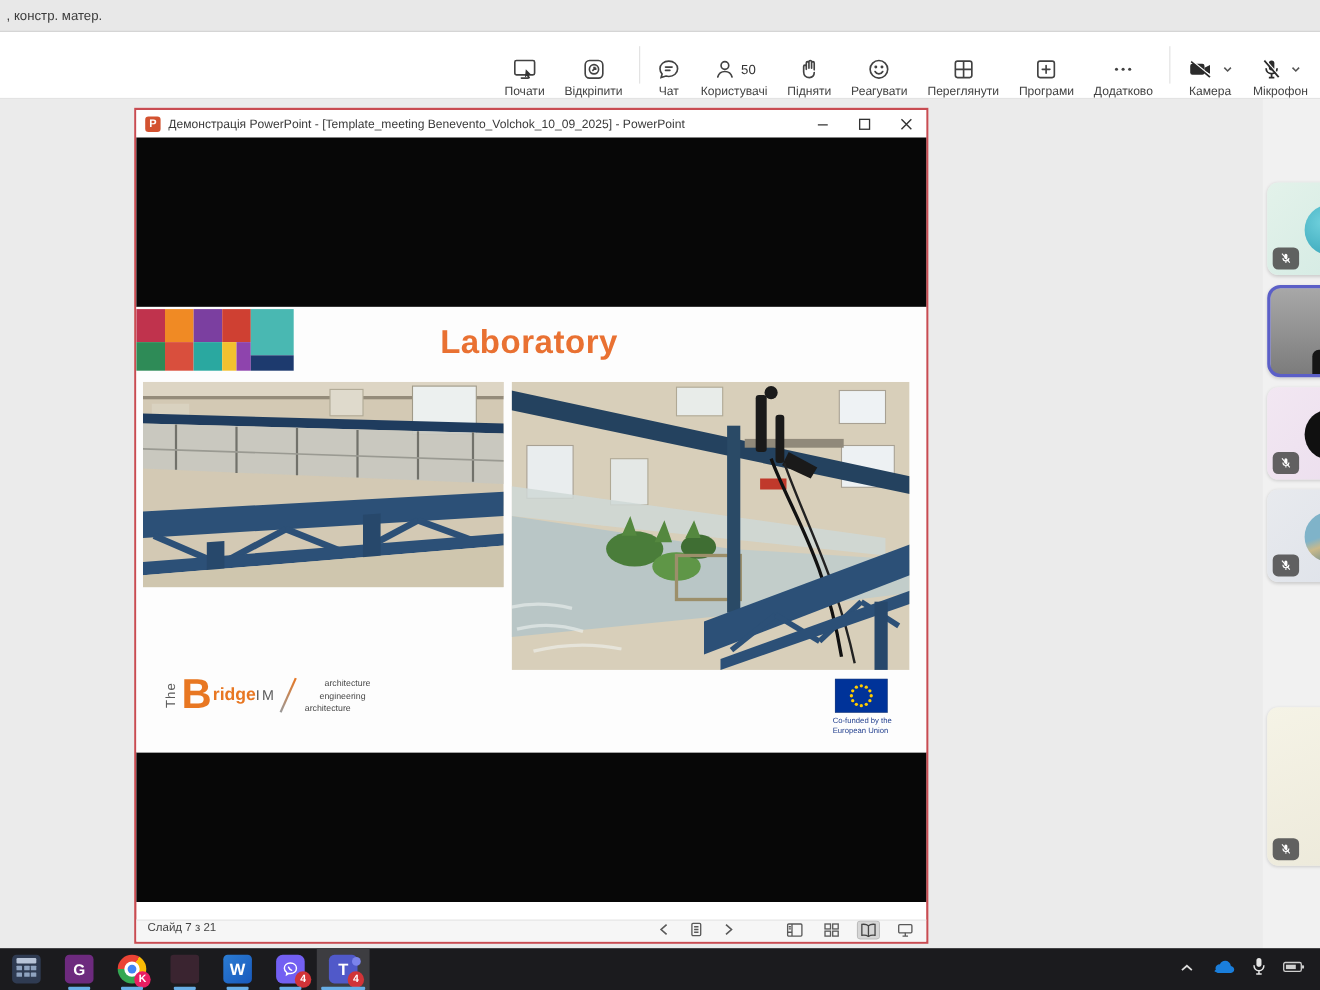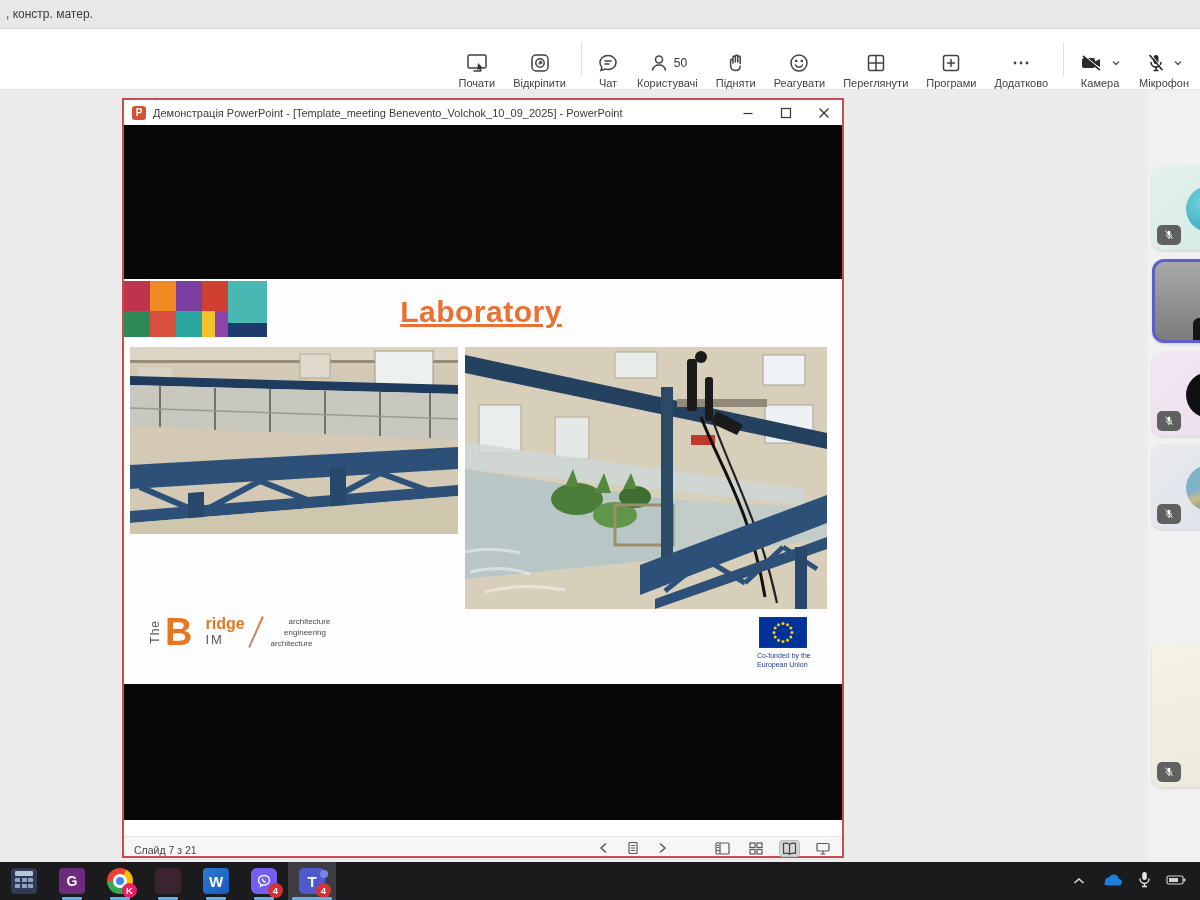--- a/index.html
+++ b/index.html
@@ -38,52 +38,52 @@
   .ppt-title { font-size:11px; color:#3a3a3a; white-space:nowrap; overflow:hidden; flex:1; }
   .ppt-controls { display:flex; align-items:center; gap:26px; padding-right:4px; }
   .ppt-controls svg { display:block; }
   .ppt-black { background:#070707; flex:0 0 auto; }
   .black-top { height:154px; }
   .black-bottom { flex:1 1 auto; }
 
   
   .slide { position:relative; height:405px; background:#fdfdfd; flex:0 0 auto; }
   .slide-title { position:absolute; left:0; right:4px; top:16px; text-align:center;
-    font-size:30px; font-weight:bold; color:#e97132; letter-spacing:.5px;text-decoration:underline; }
+    font-size:30px; font-weight:bold; color:#e97132; letter-spacing:.5px; }
   
   .mosaic { position:absolute; left:0; top:2px; width:143px; height:56px; display:flex; }
   .mcol { display:flex; flex-direction:column; }
   .mtile { width:26px; }
   .m-wide { width:39px; }
   
   .photo { position:absolute; overflow:hidden; }
   .photo svg { display:block; width:100%; height:100%; }
   .photo-left { left:6px; top:68px; width:328px; height:187px; }
   .photo-right { left:341px; top:68px; width:362px; height:262px; }
   
   .brand { position:absolute; left:24px; top:336px; display:flex; align-items:center; }
   .brand-the { writing-mode:vertical-rl; transform:rotate(180deg); font-size:12px; color:#5a5a5a;
     letter-spacing:1px; margin-right:3px; }
   .brand-b { font-size:38px; font-weight:bold; color:#e87722; line-height:.8; }
-  .brand-col { display:flex; flex-direction:column; margin-left:13px;justify-content:flex-end; }
+  .brand-col { display:flex; flex-direction:row; margin-left:1px;justify-content:flex-end; }
   .brand-ridge { font-size:16px; font-weight:bold; color:#e87722; line-height:1; }
   .brand-im { font-size:13px; color:#5a5a5a; letter-spacing:2px; line-height:1.2; }
   .brand-slash { width:2px; height:34px; background:linear-gradient(#e87722,#9a9a9a);
     transform:rotate(24deg); margin:0 14px 0 10px; }
   .brand-tag { display:flex; flex-direction:column; gap:2px; font-size:8px; color:#4a4a4a; }
   .brand-tag span:nth-child(1){ padding-left:18px;text-align:center; }
   .brand-tag span:nth-child(2){ padding-left:9px;text-align:center; }
   
   .eu { position:absolute; left:633px; top:338px; width:70px; }
   .eu-flag { width:48px; height:31px; display:block; margin-left:2px; }
   .eu-cap { margin-top:4px; font-size:7px; line-height:1.25; color:#23408f; }
 
   
   .ppt-status { height:20px; background:#f6f6f6; border-top:1px solid #e5e5e5;
-    display:flex; align-items:flex-end; padding:0 10px; flex:0 0 auto;margin-top:16px; }
+    display:flex; align-items:flex-start; padding:0 10px; flex:0 0 auto;margin-top:16px; }
   .ppt-status .counter { font-size:10.5px; color:#444; }
   .st-icons { margin-left:auto; display:flex; align-items:center; gap:15px; }
   .st-icons .gap { width:14px; }
   .st-btn { display:flex; align-items:center; justify-content:center; padding:1px 2px; border-radius:2px; cursor:pointer; }
   .st-btn.active { background:#d6d6d6; outline:1px solid #bdbdbd; }
 
   
   .tile { position:absolute; left:1152px; width:70px; border-radius:10px; overflow:hidden;
     box-shadow:0 1px 3px rgba(0,0,0,.15); }
   .tile .mic-badge { position:absolute; left:5px; bottom:5px; width:24px; height:20px;

